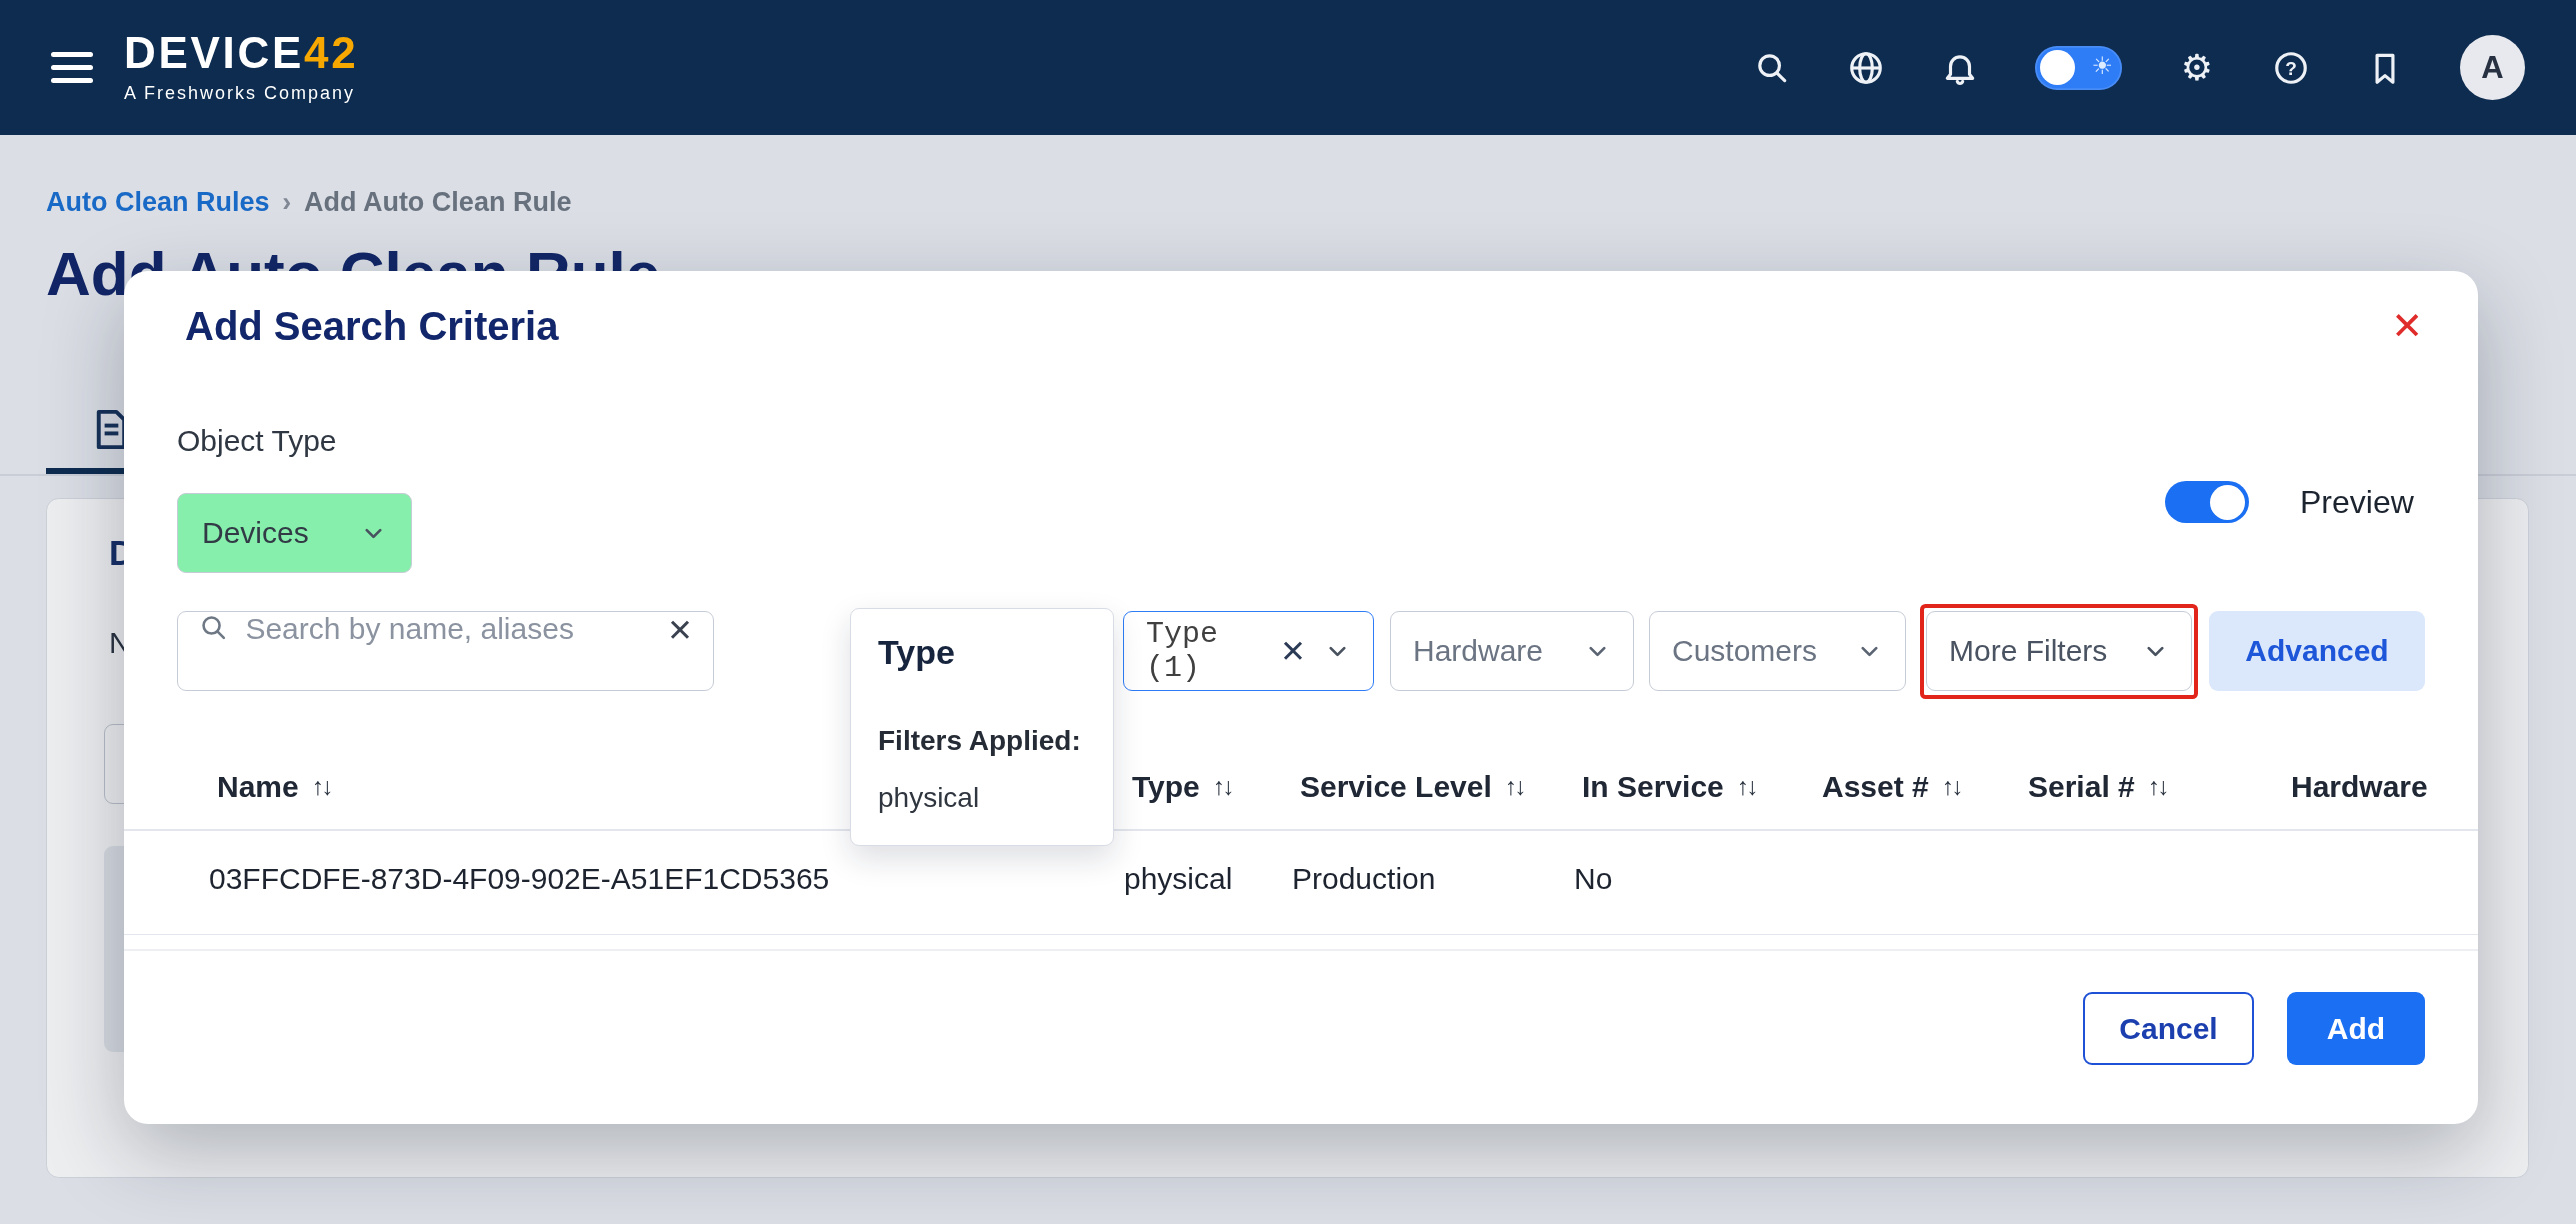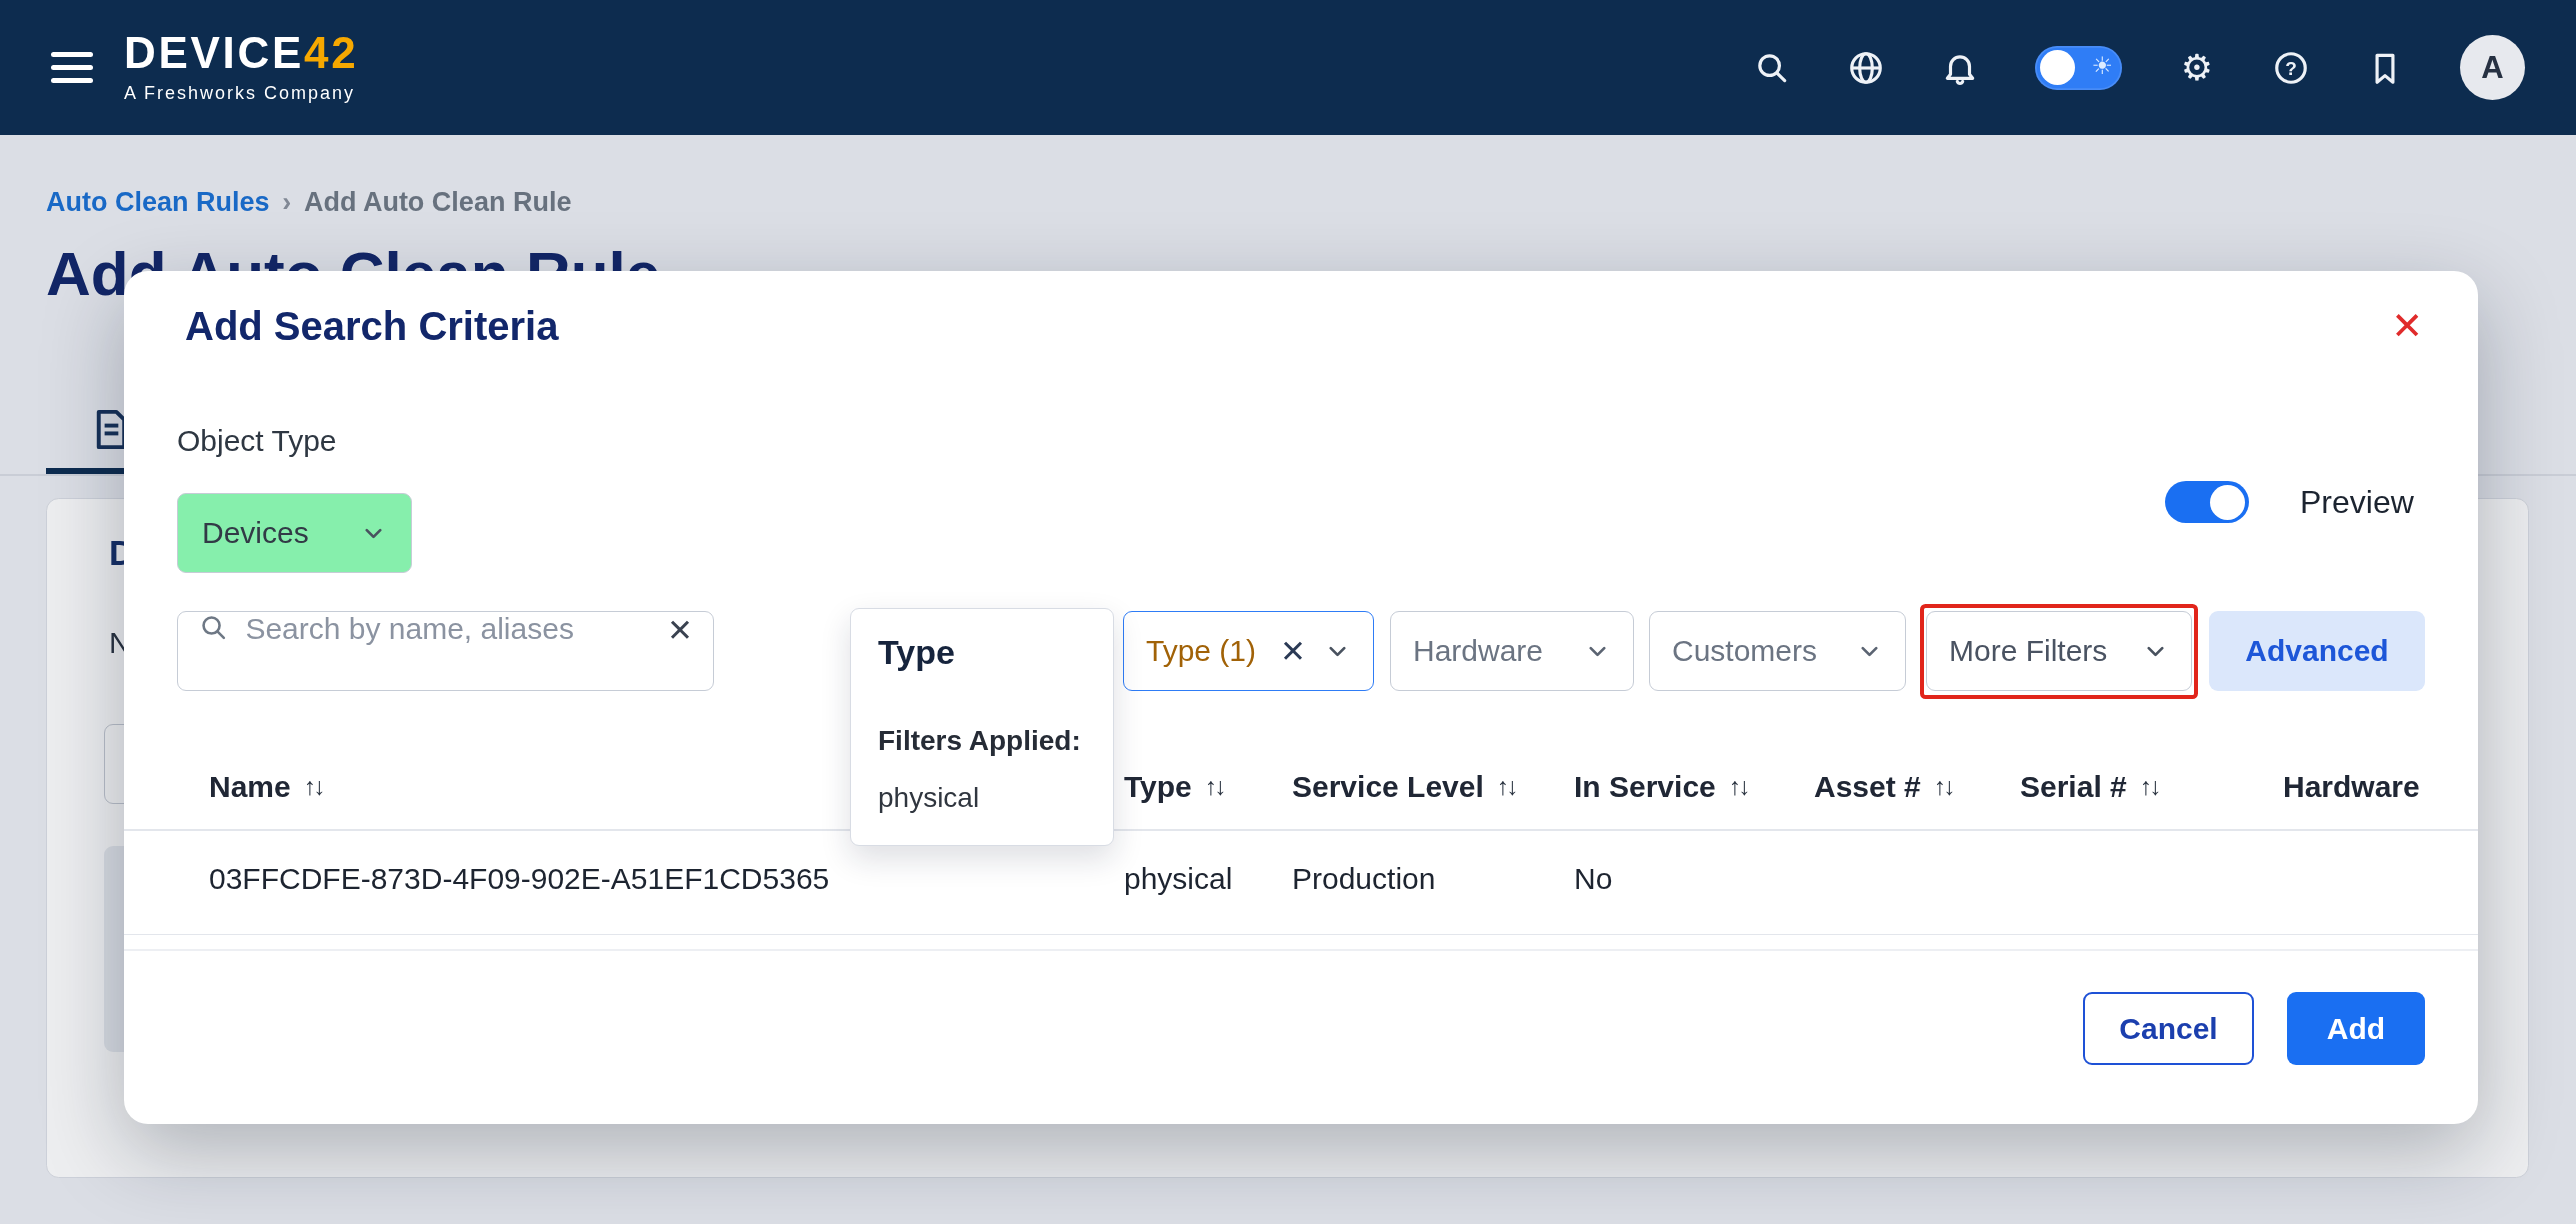--- a/index.html
+++ b/index.html
@@ -68,37 +68,37 @@
   .search-box { position:absolute; left:53px; top:340px; width:537px; height:80px; border:1.8px solid #c6ccd6;
                 border-radius:9px; display:flex; align-items:flex-start; padding:0 20px; gap:16.4px; background:#ffffff; }
   .search-input { border:none; outline:none; flex:1; font-size:30px; color:#323a46; font-family:"Liberation Sans",sans-serif; min-width:0; }
   .search-input::placeholder { color:#8b93a1; }
   .clear-x { font-size:31px; color:#3a4250; cursor:pointer; }
 
   .chip { position:absolute; top:340px; height:80px; border-radius:9px; display:flex; align-items:center;
           justify-content:space-between; padding:0 22px; background:#ffffff; cursor:pointer; }
   .chip-bordered { border:1.8px solid #c6ccd6; }
   .chip-active { border:1.8px solid #2e7cf6; }
-  .chip-active .chip-text { color:#a16207; }
+  .chip-active .chip-text { color:#404040;font-family:Liberation Mono, monospace; }
   .chip-text { font-size:30px; }
   .chip-inner { display:flex; align-items:center; gap:18px; }
   .advanced-btn { position:absolute; left:2085px; top:340px; width:216px; height:80px; background:#dbe7fb;
                   border-radius:9px; display:flex; align-items:center; justify-content:center;
                   font-size:30px; font-weight:700; color:#1d56d8; cursor:pointer; }
   .annotation-box { position:absolute; left:1796px; top:333px; width:278px; height:95px;
                     border:4.5px solid #e1251b; border-radius:5.5px; pointer-events:none; z-index:6; }
 
   .tooltip { position:absolute; left:726px; top:337px; width:264px; height:238px; background:#ffffff;
              border:1.8px solid #d8dce4; border-radius:9px; box-shadow:0 12.7px 31px rgba(20,30,55,0.14);
              padding:24px 27px; z-index:5; }
   .tooltip-title { font-size:34px; font-weight:800; color:#16243d; }
   .tooltip-line1 { position:absolute; left:27px; top:116px; font-size:28px; font-weight:600; color:#262c36; }
   .tooltip-line2 { position:absolute; left:27px; top:173px; font-size:28px; color:#30363f; }
 
-  .table-header { position:absolute; left:0px; top:479px; width:2134px; height:79px;text-align:center; }
+  .table-header { position:absolute; left:8px; top:479px; width:2134px; height:79px;text-align:center; }
   .table-header-border { position:absolute; left:0px; top:558px; width:2354px; height:1.8px; background:#e3e6ec; }
   .th-cell { position:absolute; top:20px; display:flex; align-items:center; gap:12.7px; cursor:pointer; }
   .th-label { font-size:30px; font-weight:700; color:#202735; white-space:nowrap; }
   .sort-glyph { font-size:24.6px; color:#2a3340; letter-spacing:-2.7px; }
   .table-row { position:absolute; left:0px; top:558px; width:2354px; height:106px; border-bottom:1.8px solid #e3e6ec; }
   .td { position:absolute; top:33px; font-size:30px; color:#1d2430; white-space:nowrap; }
   .row-divider2 { position:absolute; left:0px; top:678px; width:2354px; height:1.8px; background:#edeff3; }
 
   .cancel-btn { position:absolute; left:1959px; top:721px; width:171px; height:73px; border:2.7px solid #1e51d6;
                 border-radius:9px; background:#ffffff; display:flex; align-items:center; justify-content:center;

